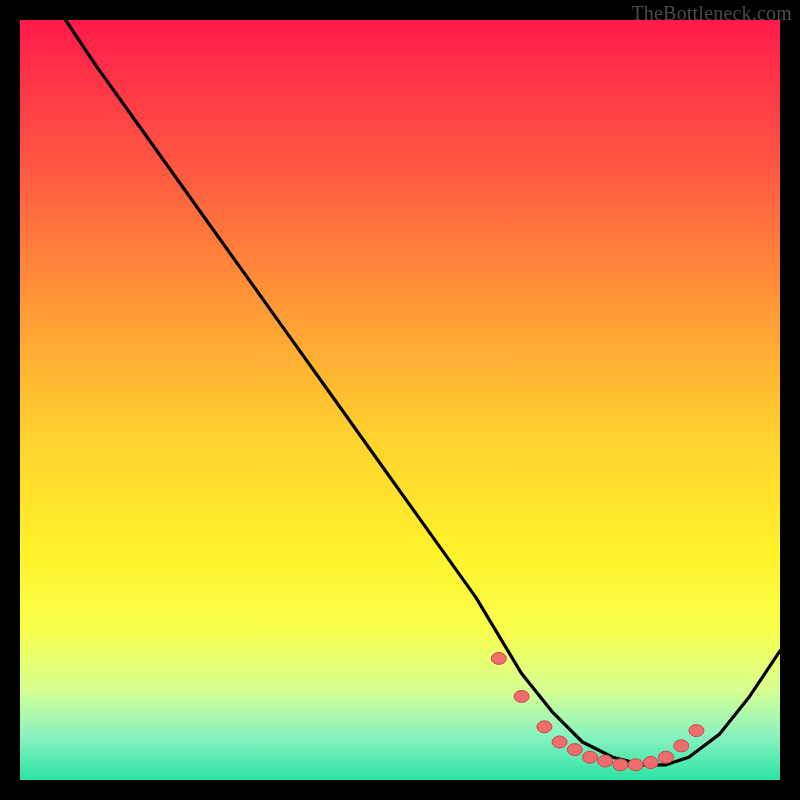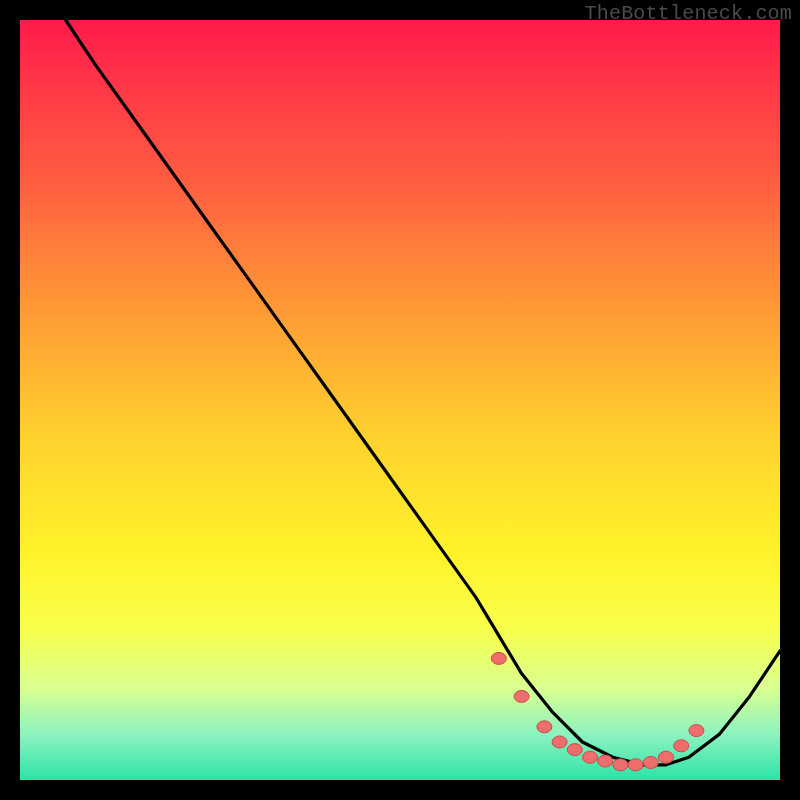--- a/index.html
+++ b/index.html
@@ -31,21 +31,21 @@
       #fff22a 70%,
       #f8ff4a 80%,
       #d8ff90 88%,
       #8cf3c0 94%,
       #2de3a6 100%);
   }
   .attribution {
     position: absolute;
     top: 2px;
     right: 8px;
-    font-family: Liberation Mono, monospace;
+    font-family: Liberation Serif, serif;
     font-size: 20px;
     font-weight: 500;
     color: #4a4a4a;
     letter-spacing: 0.2px;
   }
   svg.curve {
     position: absolute;
     left: 0;
     top: 0;
     width: 760px;

